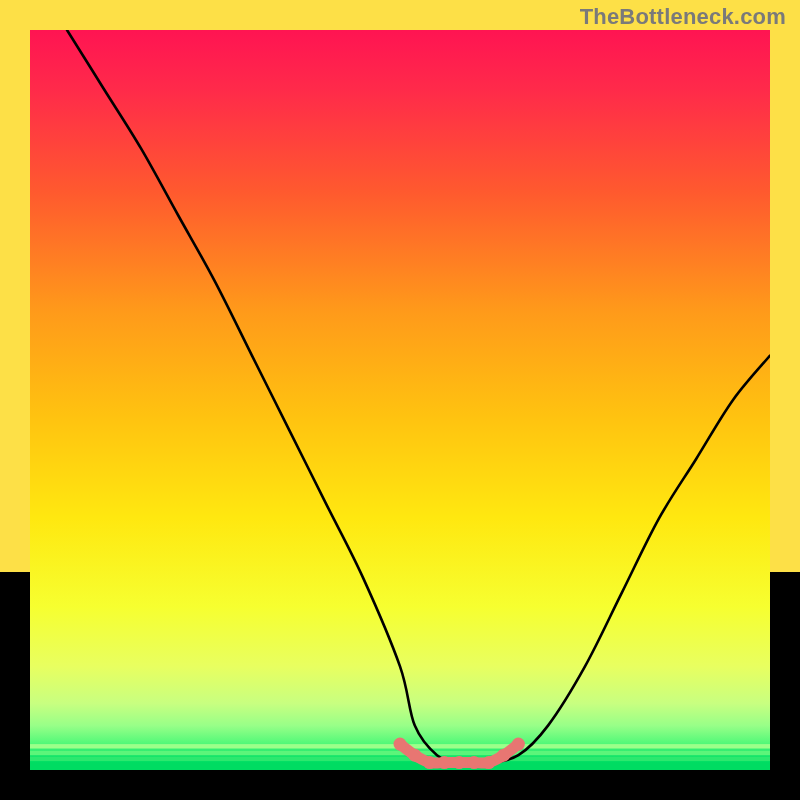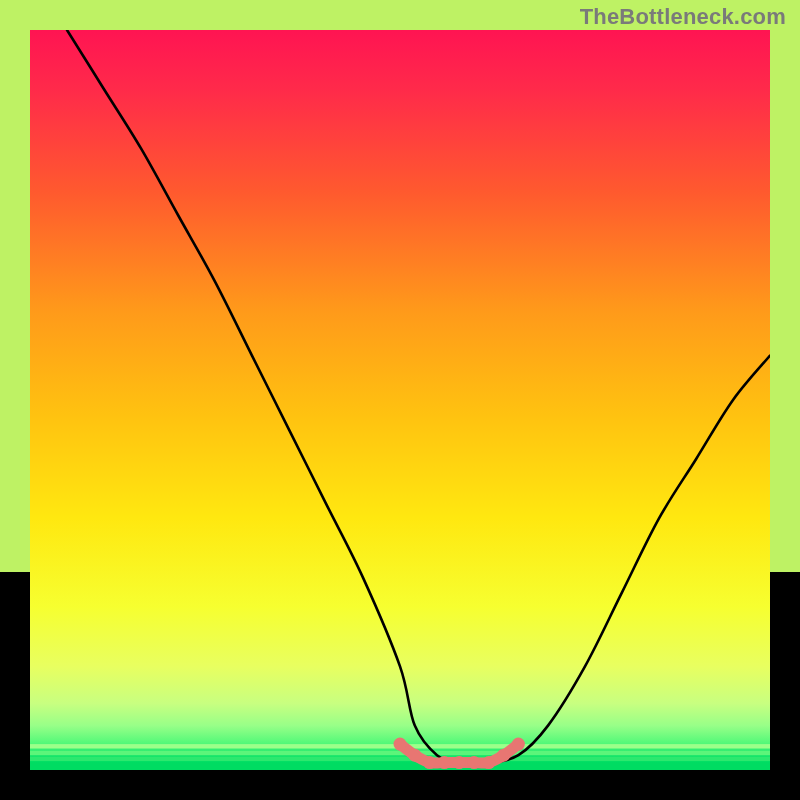--- a/index.html
+++ b/index.html
@@ -8,21 +8,21 @@
     width: 800px;
     height: 800px;
     background: #000;
     overflow: hidden;
     font-family: Arial, Helvetica, sans-serif;
   }
   .frame {
     position: relative;
     width: 800px;
     height: 572px;
-    background: #bef264;
+    background: #fde047;
   }
   .watermark {
     position: absolute;
     top: 4px;
     right: 14px;
     color: #7a7a7a;
     font-size: 22px;
     font-weight: 600;
     letter-spacing: 0.2px;
     z-index: 10;

